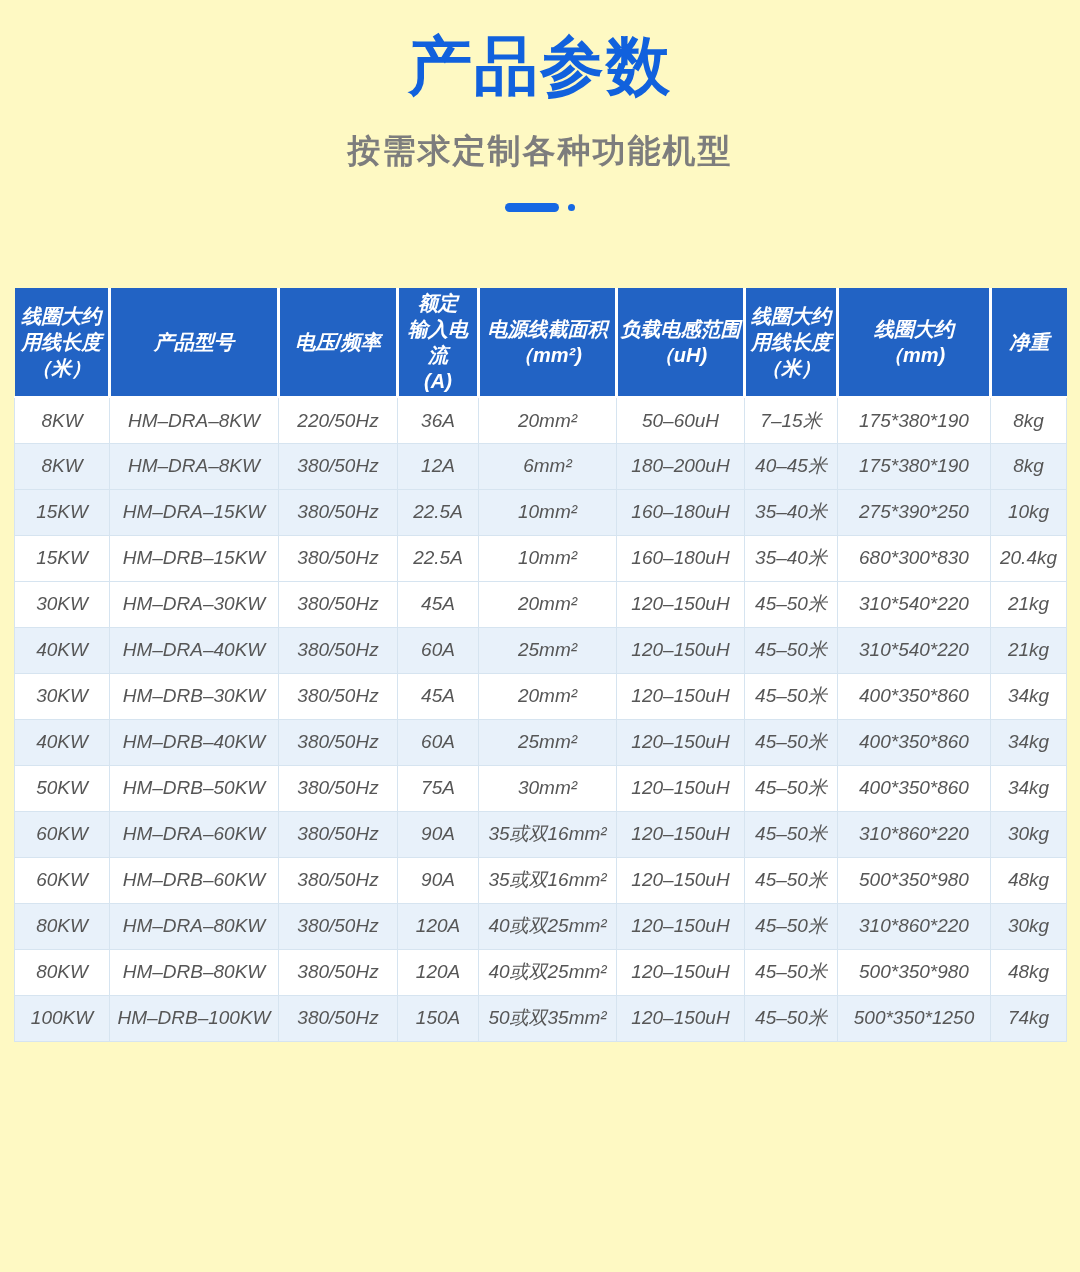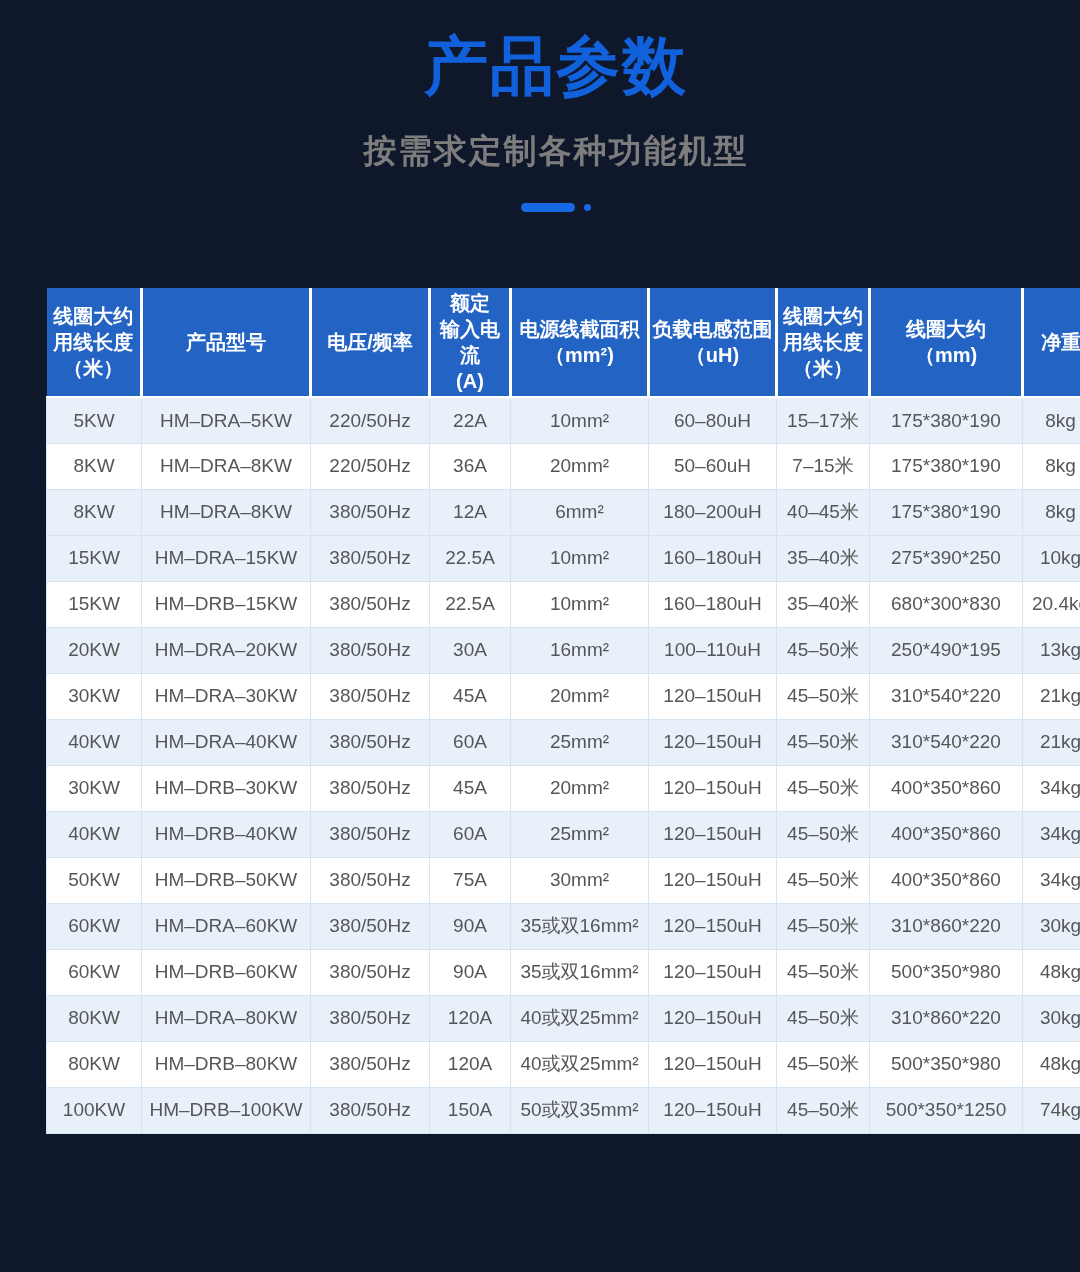--- a/index.html
+++ b/index.html
@@ -4,21 +4,21 @@
 <style>
   * { margin: 0; padding: 0; box-sizing: border-box; }
   html, body { background: #ffffff; }
   body {
     width: 1080px;
     height: 1272px;
     margin: 0 auto;
     overflow: hidden;
     font-family: "Liberation Sans", "DejaVu Sans", sans-serif;
   }
-  .page { width: 1080px; height: 1272px; padding-top: 30px; background: #0f172a; padding-left: 32px; }
+  .page { width: 1080px; height: 1272px; padding-top: 30px; background: #fef9c3; }
 
   .page-title {
     text-align: center;
     font-size: 64px;
     font-weight: 900;
     color: #1161dd;
     letter-spacing: 2px;
     line-height: 1.15;
   }
   .page-subtitle {
@@ -47,20 +47,21 @@
     width: 7px; height: 7px;
     border-radius: 50%;
     background: #1668e3;
   }
 
   .params-table {
     width: 1052px;
     margin: 76px 14px 0 14px;
     border-collapse: collapse;
     table-layout: fixed;
+    font-style: italic;
   }
   .params-table thead th {
     background: #2263c4;
     color: #ffffff;
     font-size: 20px;
     font-weight: 700;
     height: 86px;
     text-align: center;
     vertical-align: middle;
     white-space: pre-line;
@@ -141,31 +142,20 @@
 （uH)</th>
         <th>线圈大约
 用线长度
 （米）</th>
         <th>线圈大约
 （mm)</th>
         <th>净重</th>
       </tr>
     </thead>
     <tbody>
-        <tr class="alt">
-          <td>5KW</td>
-          <td>HM–DRA–5KW</td>
-          <td>220/50Hz</td>
-          <td>22A</td>
-          <td>10mm²</td>
-          <td>60–80uH</td>
-          <td>15–17米</td>
-          <td>175*380*190</td>
-          <td>8kg</td>
-        </tr>
         <tr class="">
           <td>8KW</td>
           <td>HM–DRA–8KW</td>
           <td>220/50Hz</td>
           <td>36A</td>
           <td>20mm²</td>
           <td>50–60uH</td>
           <td>7–15米</td>
           <td>175*380*190</td>
           <td>8kg</td>
@@ -196,31 +186,20 @@
           <td>15KW</td>
           <td>HM–DRB–15KW</td>
           <td>380/50Hz</td>
           <td>22.5A</td>
           <td>10mm²</td>
           <td>160–180uH</td>
           <td>35–40米</td>
           <td>680*300*830</td>
           <td>20.4kg</td>
         </tr>
-        <tr class="alt">
-          <td>20KW</td>
-          <td>HM–DRA–20KW</td>
-          <td>380/50Hz</td>
-          <td>30A</td>
-          <td>16mm²</td>
-          <td>100–110uH</td>
-          <td>45–50米</td>
-          <td>250*490*195</td>
-          <td>13kg</td>
-        </tr>
         <tr class="">
           <td>30KW</td>
           <td>HM–DRA–30KW</td>
           <td>380/50Hz</td>
           <td>45A</td>
           <td>20mm²</td>
           <td>120–150uH</td>
           <td>45–50米</td>
           <td>310*540*220</td>
           <td>21kg</td>

